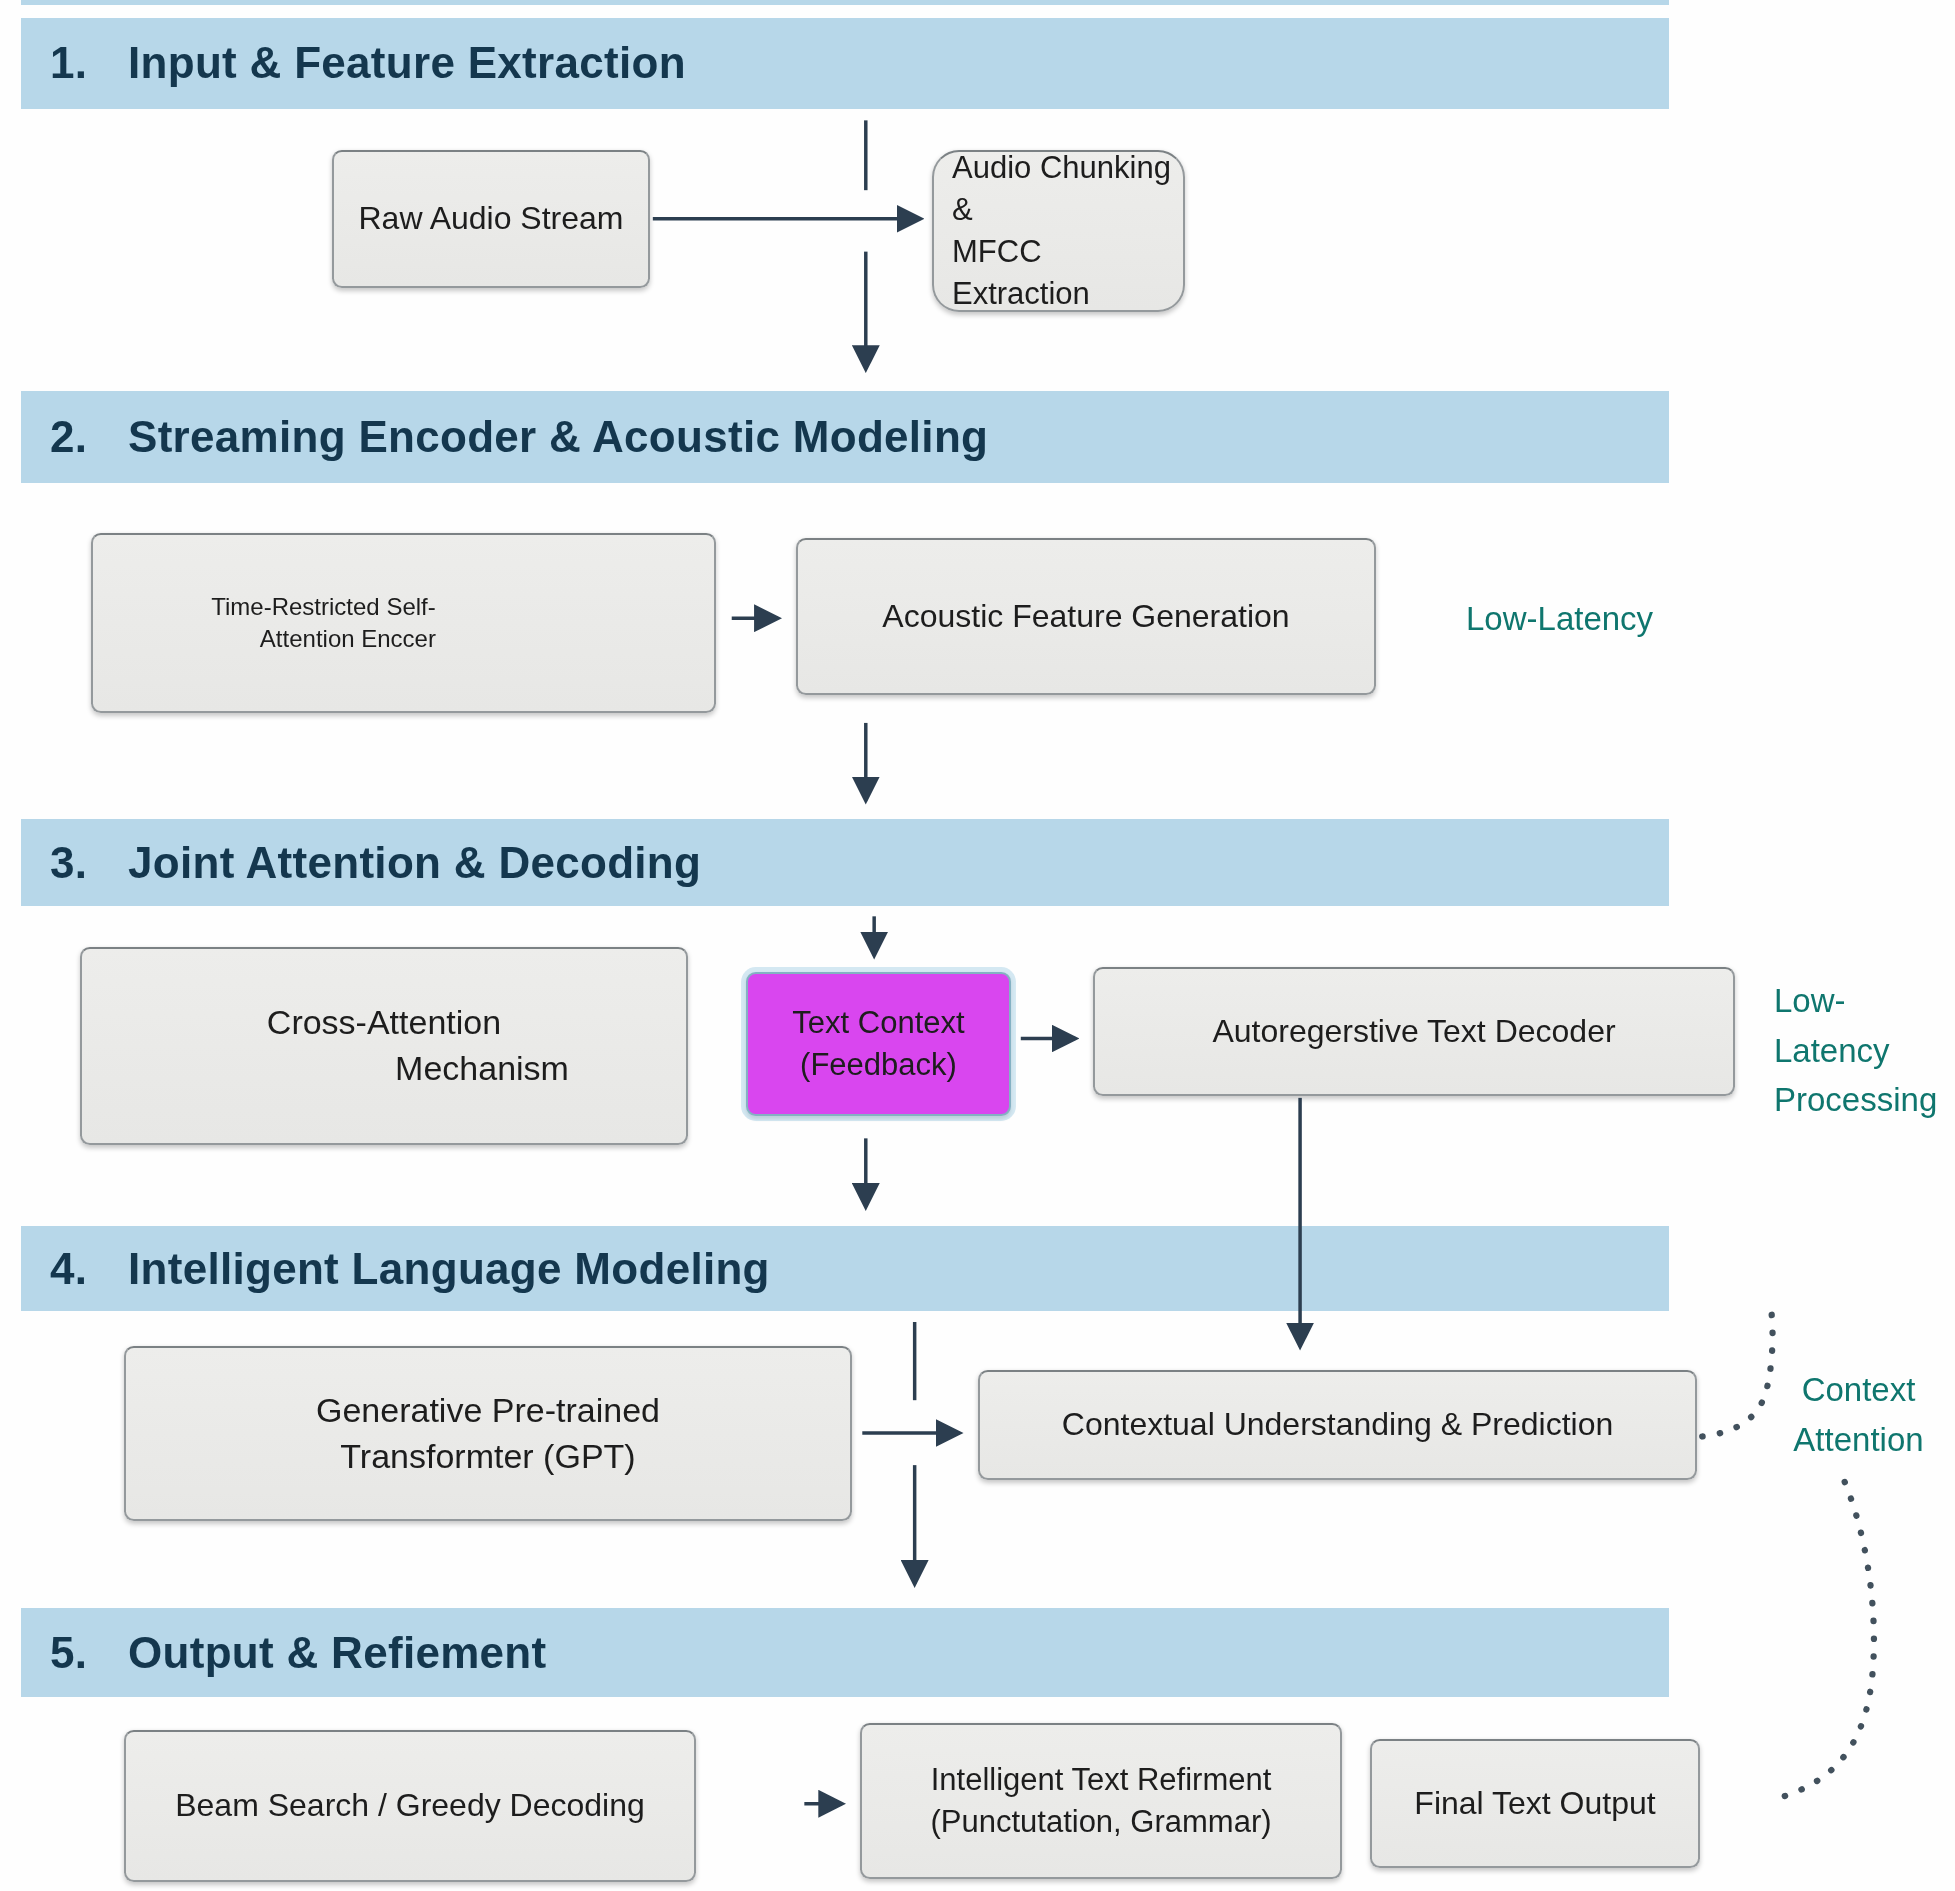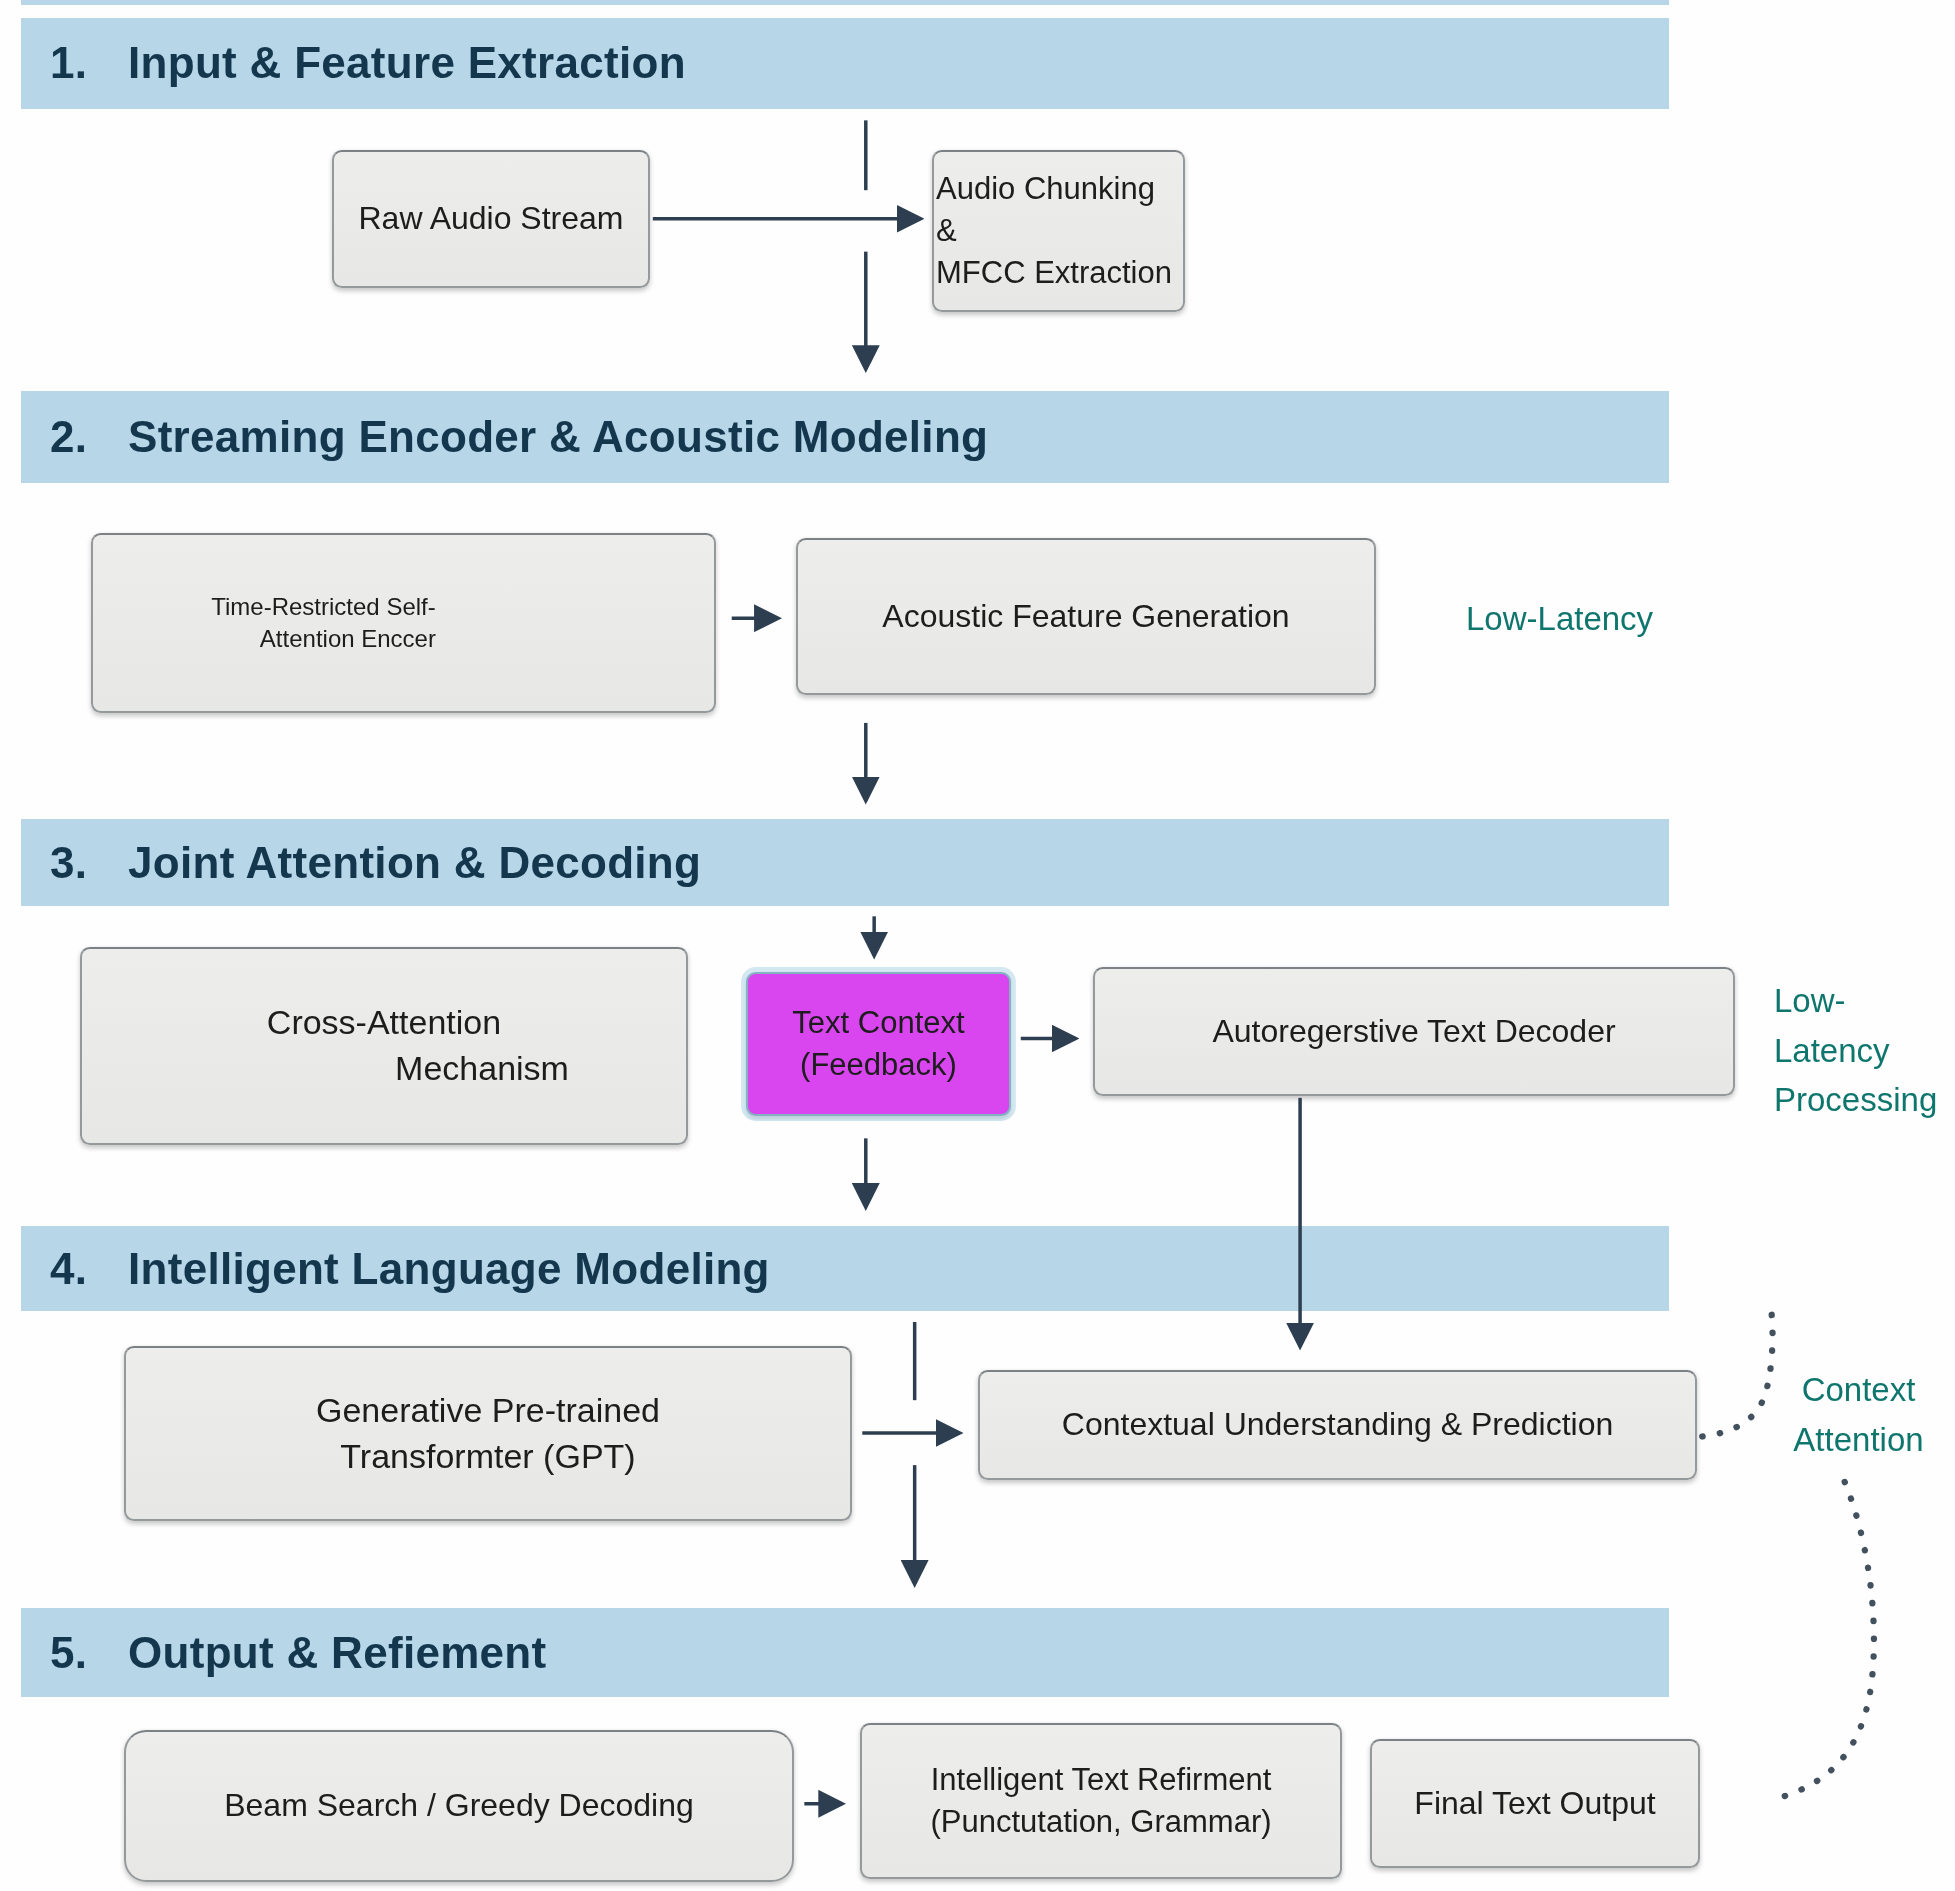--- a/index.html
+++ b/index.html
@@ -29,21 +29,21 @@
     background:#d946ef;border:2.8px solid #84b1c3;
     box-shadow:0 0 0 4.9px rgba(176,214,232,0.55),0 2.1px 3.5px rgba(0,0,0,0.2);
     font-size:31px;
   }
   .side-label{
     position:absolute;z-index:3;font-size:33px;color:#0f766e;line-height:1.5;
   }
   svg.overlay{position:absolute;left:0;top:0;z-index:4;pointer-events:none;}
   .shift35{transform:translateX(24.4px);}
   .shift140{transform:translateX(98px);}
-  .leftpad{align-items:flex-start;text-align:left;padding-left:2px;}
+  .leftpad{align-items:flex-start;text-align:left;padding-left:18px;border-radius:27px;}
   .trsa-inner{width:461px;text-align:center;}
 </style>
 </head>
 <body>
 
 <div id="canvas">
 
   <div class="sliver"></div>
 
   <div class="band" style="top:17.5px;height:91px;">
@@ -107,21 +107,21 @@
     <span class="ln">Transformter (GPT)</span>
   </div>
   <div class="box" style="left:978px;top:1370px;width:719px;height:110px;">
     <span class="ln">Contextual Understanding &amp; Prediction</span>
   </div>
   <div class="side-label" style="left:1767px;top:1365px;width:183px;text-align:center;">
     <div>Context</div>
     <div>Attention</div>
   </div>
 
-  <div class="box" style="left:124px;top:1730px;width:670px;height:152px;border-radius:22px;">
+  <div class="box" style="left:124px;top:1730px;width:572px;height:152px;">
     <span class="ln">Beam Search / Greedy Decoding</span>
   </div>
   <div class="box" style="left:860px;top:1723px;width:482px;height:156px;font-size:31px;">
     <span class="ln">Intelligent Text Refirment</span>
     <span class="ln">(Punctutation, Grammar)</span>
   </div>
   <div class="box" style="left:1370px;top:1739px;width:330px;height:129px;">
     <span class="ln">Final Text Output</span>
   </div>
 

